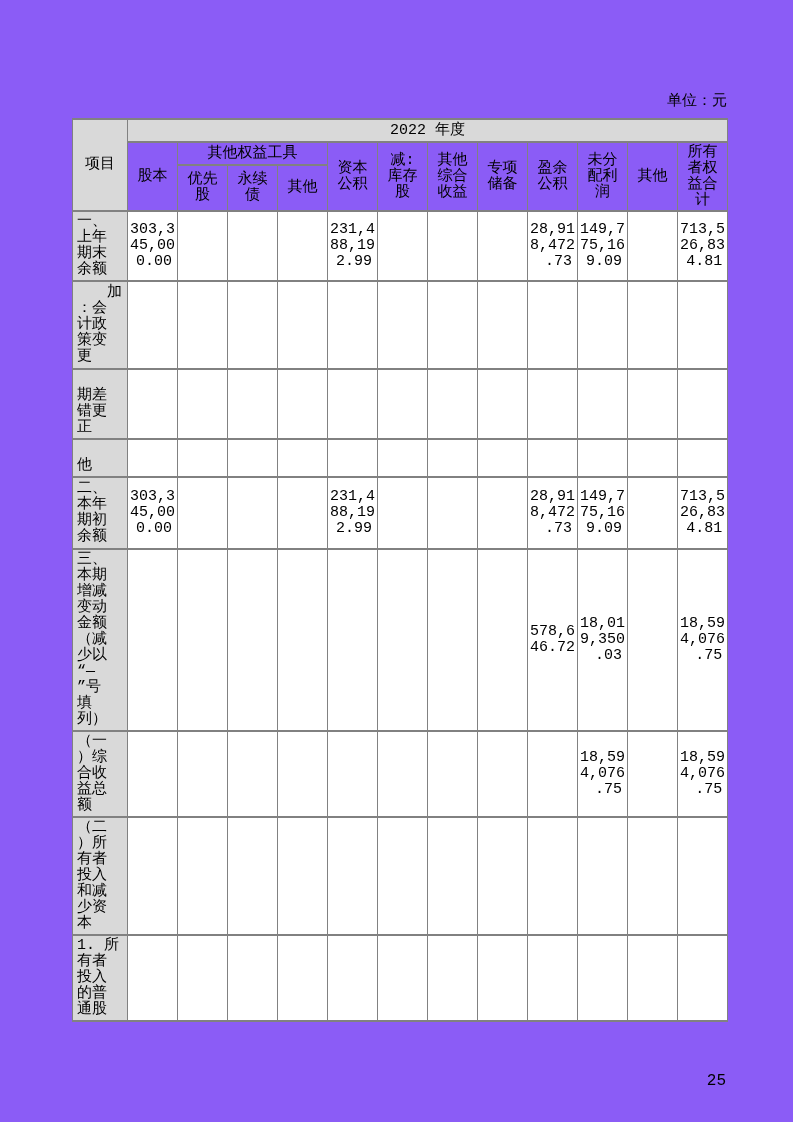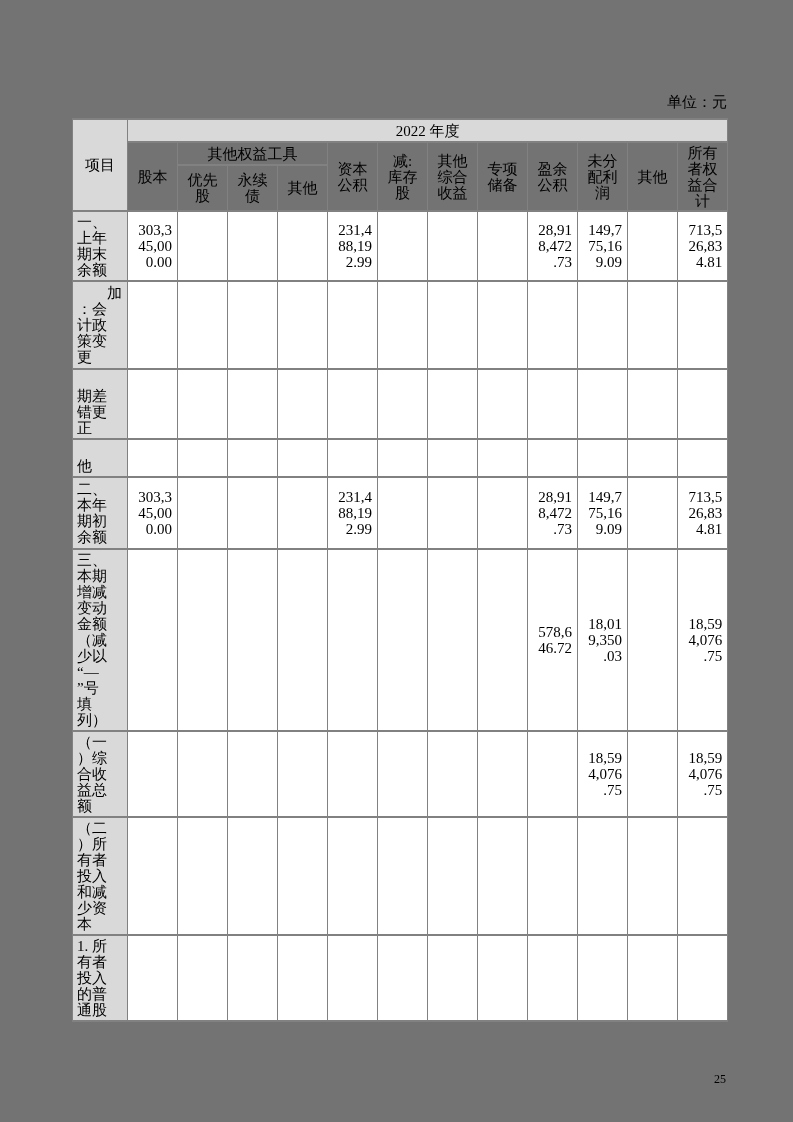--- a/index.html
+++ b/index.html
@@ -1,37 +1,37 @@
 <!DOCTYPE html>
 <html><head>
 <meta charset="utf-8">
 <style>
   html, body { margin: 0; padding: 0; background: #ffffff; }
   .page {
     position: relative;
     width: 793px;
     height: 1122px;
-    background: #737373;
-    font-family: Liberation Serif, serif;
+    background: #8b5cf6;
+    font-family: Liberation Mono, monospace;
     color: #000000;
     overflow: hidden;
   }
   .unit-label {
     position: absolute;
     top: 93px;
     right: 66px;
     font-size: 15px;
     line-height: 18px;
     white-space: pre;
   }
   .page-number {
     position: absolute;
     top: 1072px;
     right: 67px;
-    font-size: 12px;
+    font-size: 16px;
   }
   table.equity {
     position: absolute;
     left: 72px;
     top: 118px;
     width: 655px;
     border-collapse: collapse;
     table-layout: fixed;
     font-size: 15px;
     line-height: 16px;

